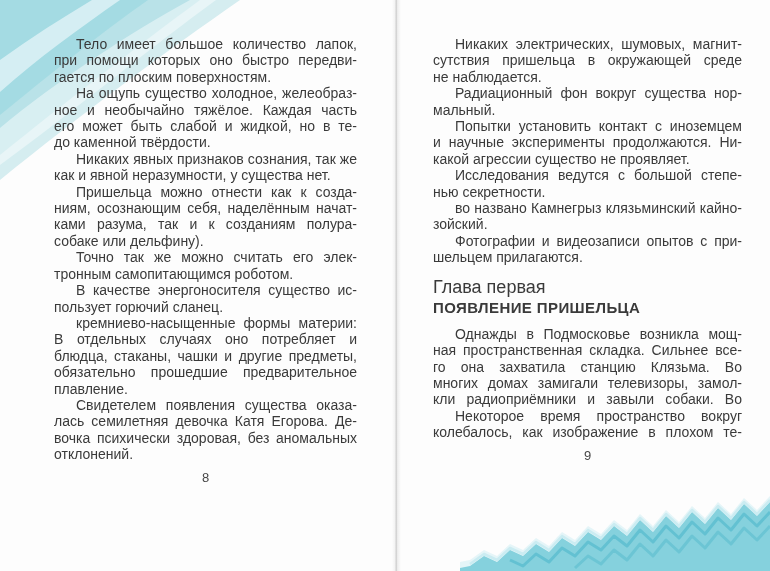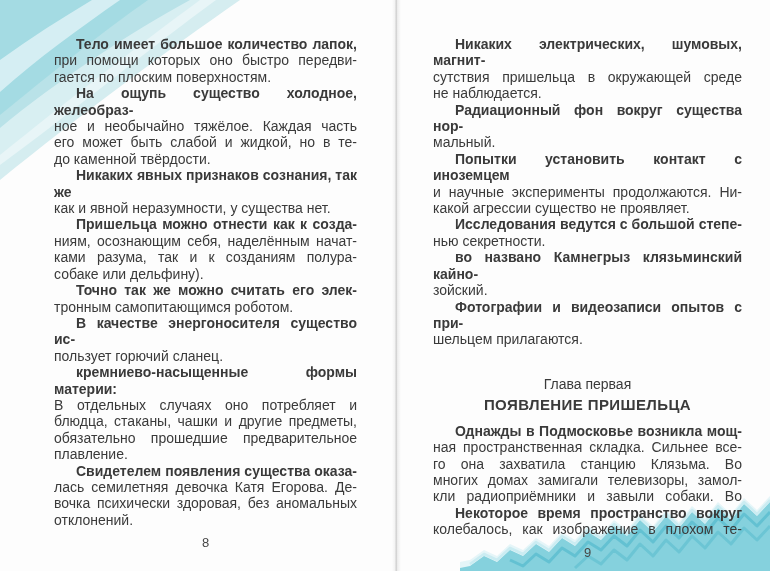--- a/index.html
+++ b/index.html
@@ -27,29 +27,27 @@
   .col.left{left:54px;width:303px;}
   .col.right{left:433px;width:309px;}
   .para{margin:0;padding:0;}
   .line{
     display:block;
     text-align:justify;
     text-align-last:justify;
     white-space:normal;
   }
   .line.last{text-align-last:left;}
-  .para .line:first-child{text-indent:22px;font-weight:bold;}
+  .para .line:first-child{text-indent:22px;}
   .kicker{
-    text-align:center;
-    margin-top:27px;
-    font-size:14px;
+    margin-top:12px;
+    font-size:18px;
     line-height:18px;
   }
   .chapter-title{
-    text-align:center;
     font-weight:bold;
     font-size:15px;
     line-height:20px;
     letter-spacing:0.4px;
     margin:2px 0 8px 0;
   }
   .pagenum{
     text-align:center;
     margin-top:7px;
     font-size:13px;

